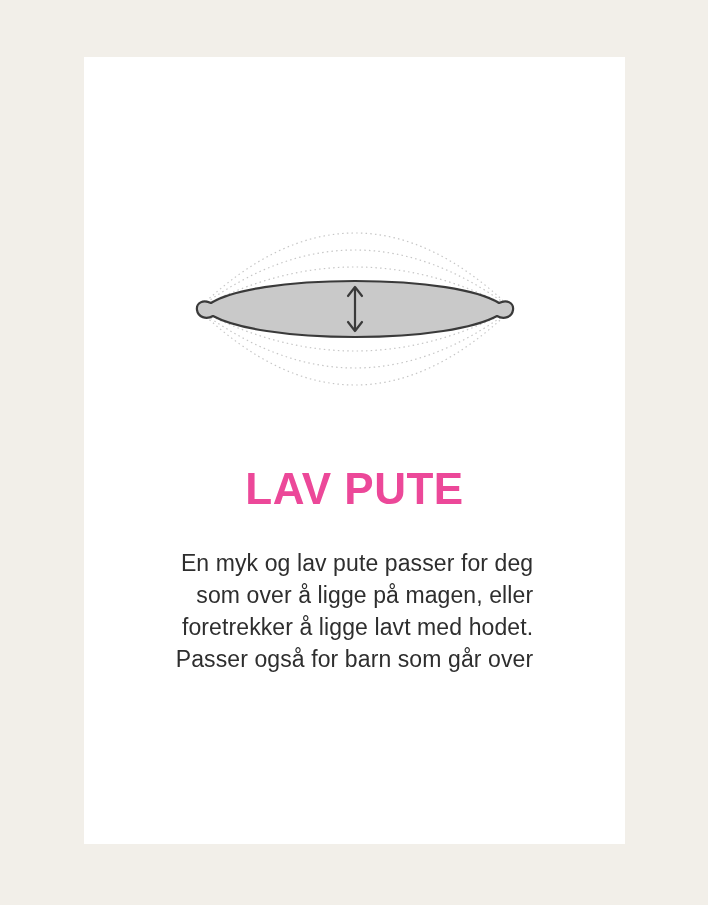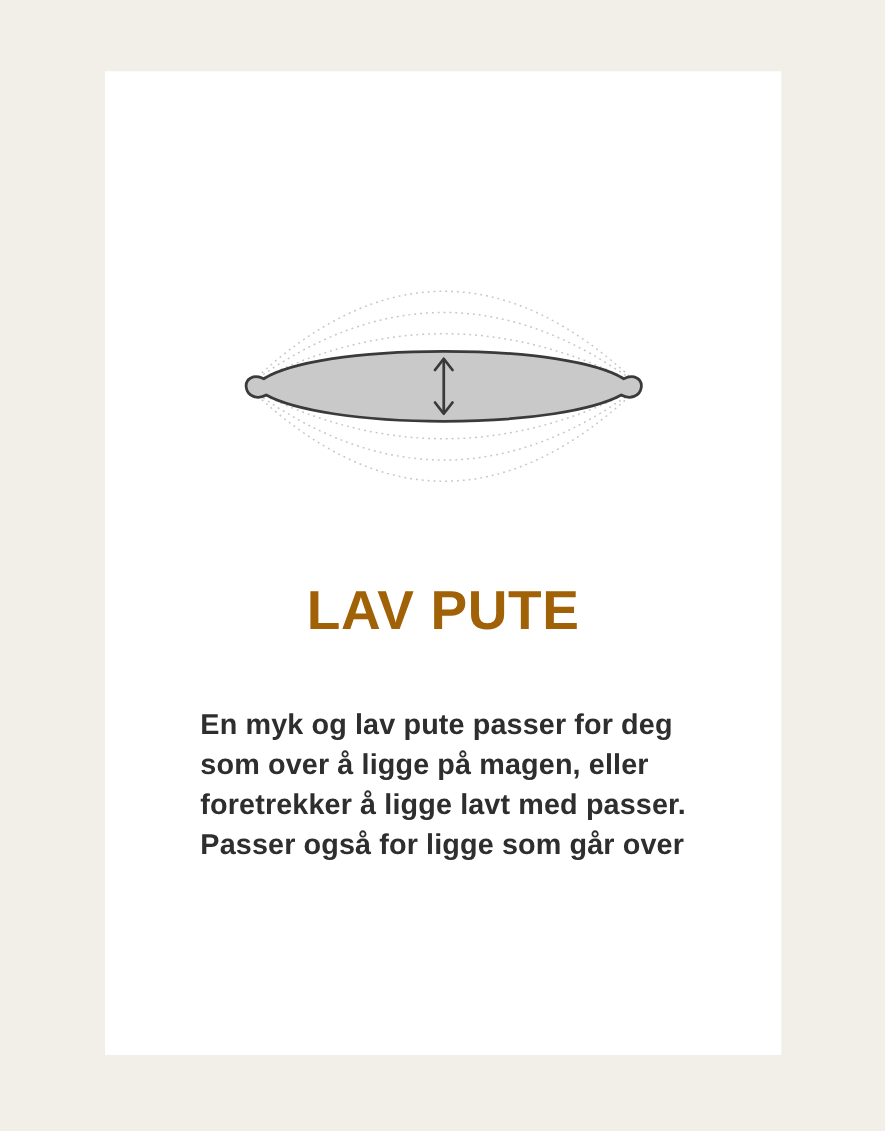--- a/index.html
+++ b/index.html
@@ -28,30 +28,30 @@
     width: 330px;
     height: 170px;
     flex: none;
   }
   .title {
     margin-top: 73px;
     font-size: 44px;
     line-height: 44px;
     font-weight: bold;
     letter-spacing: 0.5px;
-    color: #a16207;
+    color: #ec4899;
     text-align: center;
   }
   .body-text {
-    margin-top: 52px;
+    margin-top: 36px;
     font-size: 23px;
     line-height: 32px;
-    font-weight: 700;
+    font-weight: 400;
     color: #2e2e2e;
-    text-align: left;
+    text-align: right;
     letter-spacing: 0.1px;
   }
 </style>
 </head>
 <body>
 
 <div class="stage">
   <div class="card">
 
     <svg class="illustration" viewBox="0 0 330 170" xmlns="http://www.w3.org/2000/svg">
@@ -83,18 +83,18 @@
         <polyline points="158,72 165,63 172,72"></polyline>
         <polyline points="158,98 165,107 172,98"></polyline>
       </g>
     </svg>
 
     <h1 class="title">LAV PUTE</h1>
 
     <div class="body-text">
       <div>En myk og lav pute passer for deg</div>
       <div>som over å ligge på magen, eller</div>
-      <div>foretrekker å ligge lavt med passer.</div>
-      <div>Passer også for ligge som går over</div>
+      <div>foretrekker å ligge lavt med hodet.</div>
+      <div>Passer også for barn som går over</div>
     </div>
 
   </div>
 </div>
 
 </body></html>

